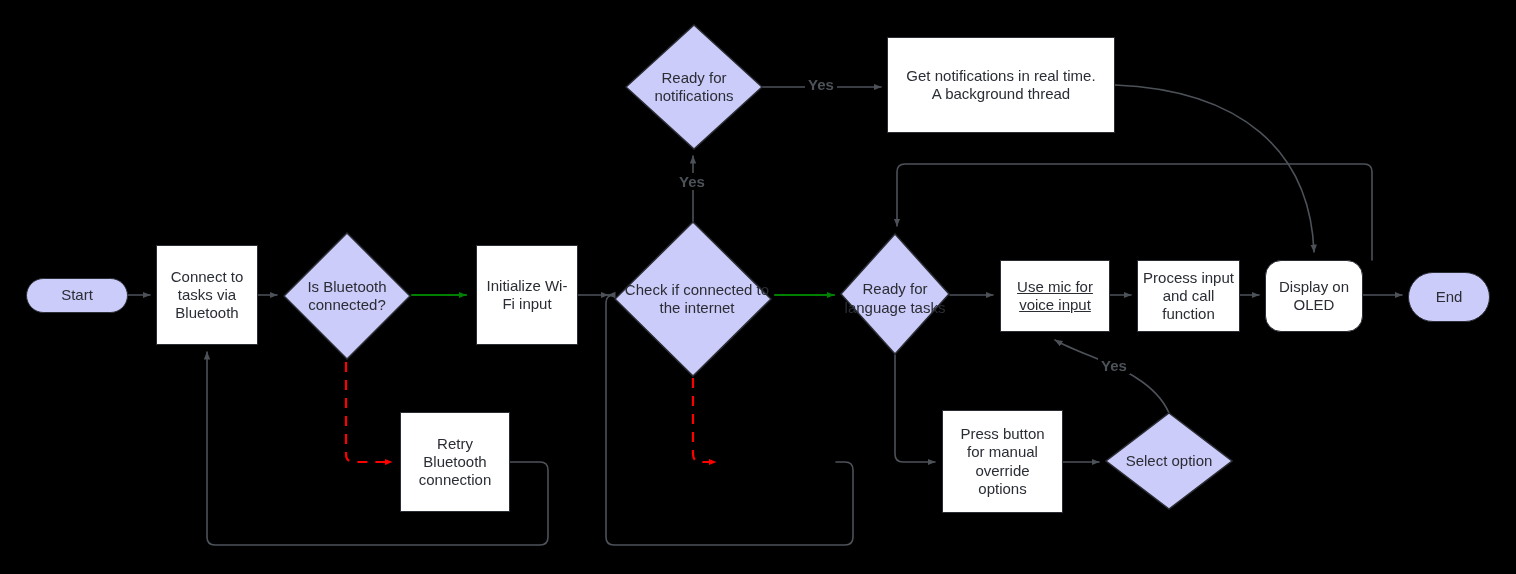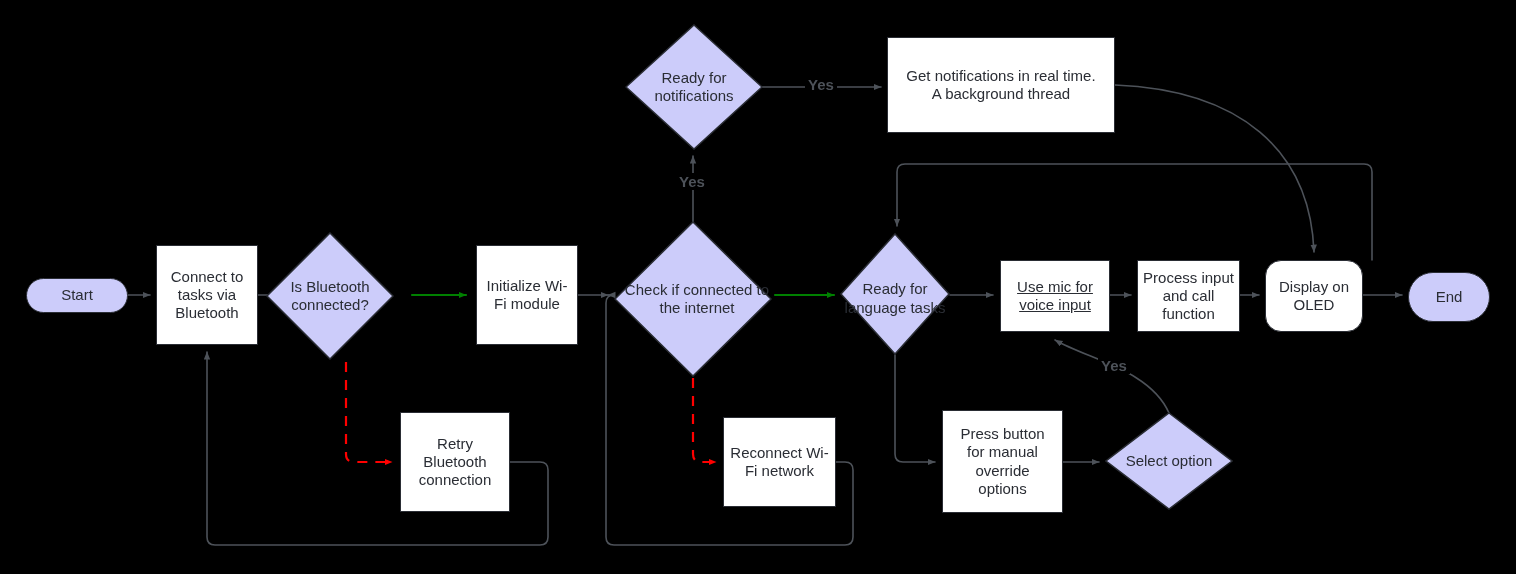--- a/index.html
+++ b/index.html
@@ -137,45 +137,42 @@
   </svg>
 
   <div class="node terminal" style="left:26px; top:278px; width:102px; height:35px;">
     <span>Start</span>
   </div>
 
   <div class="node process" style="left:156px; top:245px; width:102px; height:100px; padding:0 6px;">
     <span>Connect to tasks via Bluetooth</span>
   </div>
 
-  <div class="node decision" style="left:266px; top:232px; width:128px; height:128px;justify-content:flex-end;">
+  <div class="node decision" style="left:283px; top:232px; width:128px; height:128px;justify-content:flex-end;">
     <svg class="dia-shape" viewBox="0 0 128 128" preserveAspectRatio="none">
       <polygon points="64,1 127,64 64,127 1,64" fill="#ccccfa" stroke="#2a2d34" stroke-width="1.5"></polygon>
     </svg>
     <span class="dia-label">Is Bluetooth connected?</span>
   </div>
 
   <div class="node process" style="left:400px; top:412px; width:110px; height:100px; padding:0 6px;">
     <span>Retry Bluetooth connection</span>
   </div>
 
   <div class="node process" style="left:476px; top:245px; width:102px; height:100px; padding:0 6px;">
-    <span>Initialize Wi-Fi module</span>
+    <span>Initialize Wi-Fi input</span>
   </div>
 
   <div class="node decision" style="left:614px; top:221px; width:158px; height:156px;">
     <svg class="dia-shape" viewBox="0 0 158 156" preserveAspectRatio="none">
       <polygon points="79,1 157,78 79,155 1,78" fill="#ccccfa" stroke="#2a2d34" stroke-width="1.5"></polygon>
     </svg>
     <span class="dia-label" style="width:108%;margin-left:8px;">Check if connected to the internet</span>
   </div>
 
-  <div class="node process" style="left:723px; top:417px; width:113px; height:90px; padding:0 6px;">
-    <span>Reconnect Wi-Fi network</span>
-  </div>
 
   <div class="node decision" style="left:625px; top:24px; width:138px; height:126px;">
     <svg class="dia-shape" viewBox="0 0 138 126" preserveAspectRatio="none">
       <polygon points="69,1 137,63 69,125 1,63" fill="#ccccfa" stroke="#2a2d34" stroke-width="1.5"></polygon>
     </svg>
     <span class="dia-label" style="width:92%;">Ready for notifications</span>
   </div>
 
   <div class="node process" style="left:887px; top:37px; width:228px; height:96px; padding:0 13px;">
     <span>Get notifications in real time. A background thread</span>

